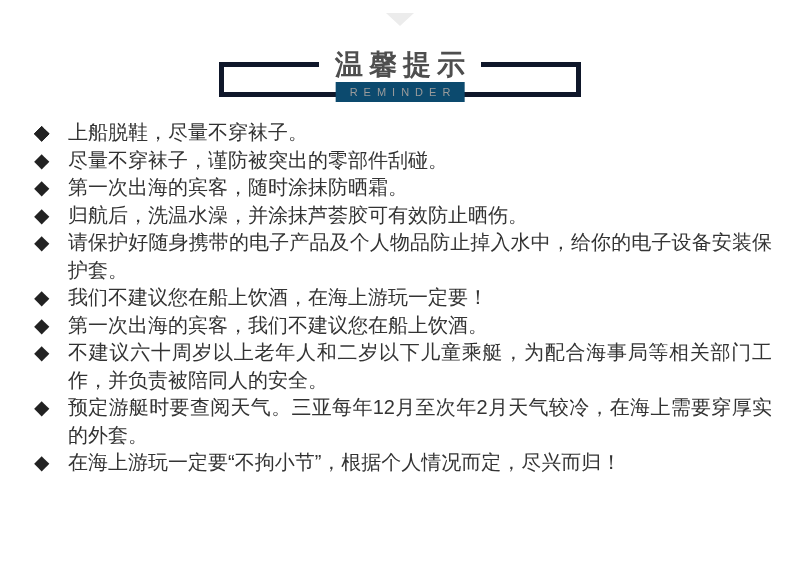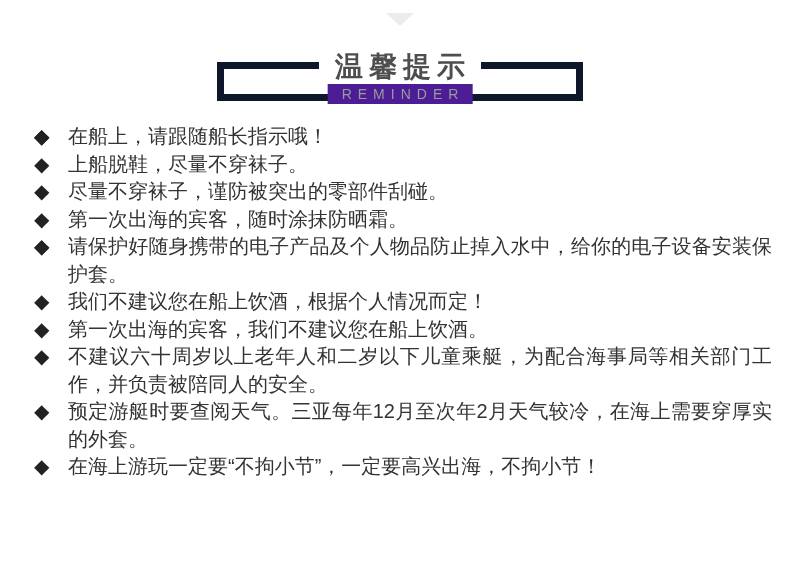--- a/index.html
+++ b/index.html
@@ -28,21 +28,21 @@
     border-left: 14px solid transparent;
     border-right: 14px solid transparent;
     border-top: 13px solid #ececec;
   }
   
   .title-frame {
     position: relative;
     width: 352px;
     height: 25px;
     margin: 36px auto 0 auto;
-    border: 7px solid #0f172a;
+    border: 5px solid #0f172a;
     background: #ffffff;
   }
   .title {
     position: absolute;
     left: 50%;
     transform: translateX(-50%);
     top: -19px;
     margin: 0;
     background: #ffffff;
     padding: 0 10px 0 16px; 
@@ -52,23 +52,23 @@
     letter-spacing: 6px;
     line-height: 34px;
     color: #4e4e4e;
     white-space: nowrap;
   }
   .subtitle {
     position: absolute;
     left: 50%;
     transform: translateX(-50%);
     bottom: -10px;
-    background: #4c1d95;
+    background: #0c4a6e;
     padding: 0 8px 0 14px;
-    font-size: 14px;
+    font-size: 11px;
     letter-spacing: 6px;
     line-height: 20px;
     color: #9b9b9b;
     white-space: nowrap;
   }
   .tips {
     list-style: none;
     margin: 22px 28px 0 34px;
     padding: 0;
     width: 738px;
@@ -106,56 +106,56 @@
 
   <ul class="tips">
     <li class="tip">
       <span class="bullet">◆</span>
     </li>
     <li class="tip">
       <span class="bullet">◆</span>
     </li>
     <li class="tip">
       <span class="bullet">◆</span>
-      <span>在船上，请跟随船长指示哦！</span>
     </li>
     <li class="tip">
       <span class="bullet">◆</span>
       <span>上船脱鞋，尽量不穿袜子。</span>
     </li>
     <li class="tip">
       <span class="bullet">◆</span>
       <span>尽量不穿袜子，谨防被突出的零部件刮碰。</span>
     </li>
     <li class="tip">
       <span class="bullet">◆</span>
       <span>第一次出海的宾客，随时涂抹防晒霜。</span>
     </li>
     <li class="tip">
       <span class="bullet">◆</span>
+      <span>归航后，洗温水澡，并涂抹芦荟胶可有效防止晒伤。</span>
     </li>
     <li class="tip">
       <span class="bullet">◆</span>
       <span>请保护好随身携带的电子产品及个人物品防止掉入水中，给你的电子设备安装保护套。</span>
     </li>
     <li class="tip">
       <span class="bullet">◆</span>
-      <span>我们不建议您在船上饮酒，根据个人情况而定！</span>
+      <span>我们不建议您在船上饮酒，在海上游玩一定要！</span>
     </li>
     <li class="tip">
       <span class="bullet">◆</span>
       <span>第一次出海的宾客，我们不建议您在船上饮酒。</span>
     </li>
     <li class="tip">
       <span class="bullet">◆</span>
       <span>不建议六十周岁以上老年人和二岁以下儿童乘艇，为配合海事局等相关部门工作，并负责被陪同人的安全。</span>
     </li>
     <li class="tip">
       <span class="bullet">◆</span>
       <span>预定游艇时要查阅天气。三亚每年12月至次年2月天气较冷，在海上需要穿厚实的外套。</span>
     </li>
     <li class="tip">
       <span class="bullet">◆</span>
-      <span>在海上游玩一定要“不拘小节”，一定要高兴出海，不拘小节！</span>
+      <span>在海上游玩一定要“不拘小节”，根据个人情况而定，尽兴而归！</span>
     </li>
   </ul>
 
 </div>
 
 </body></html>

